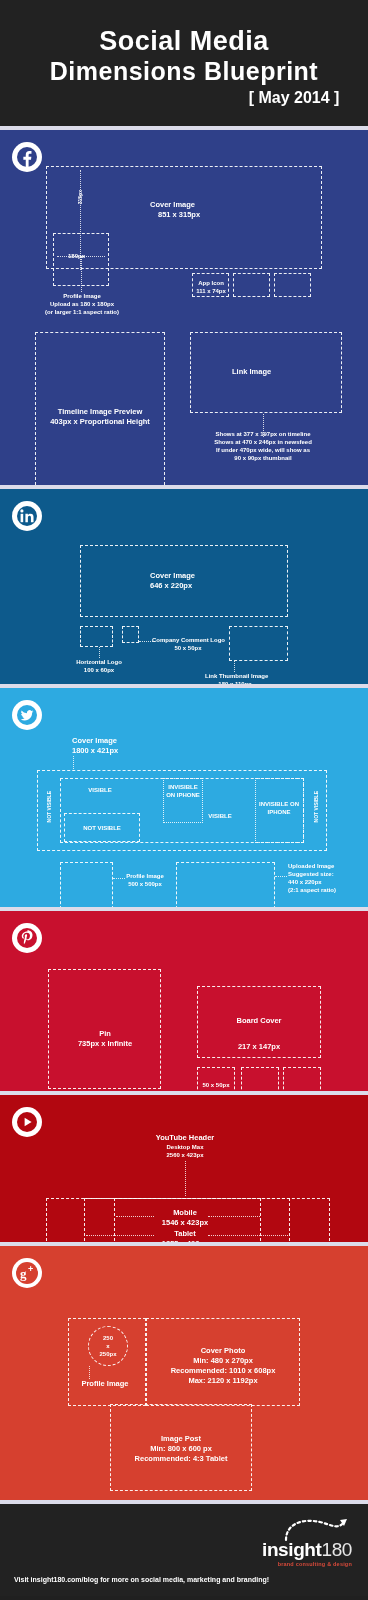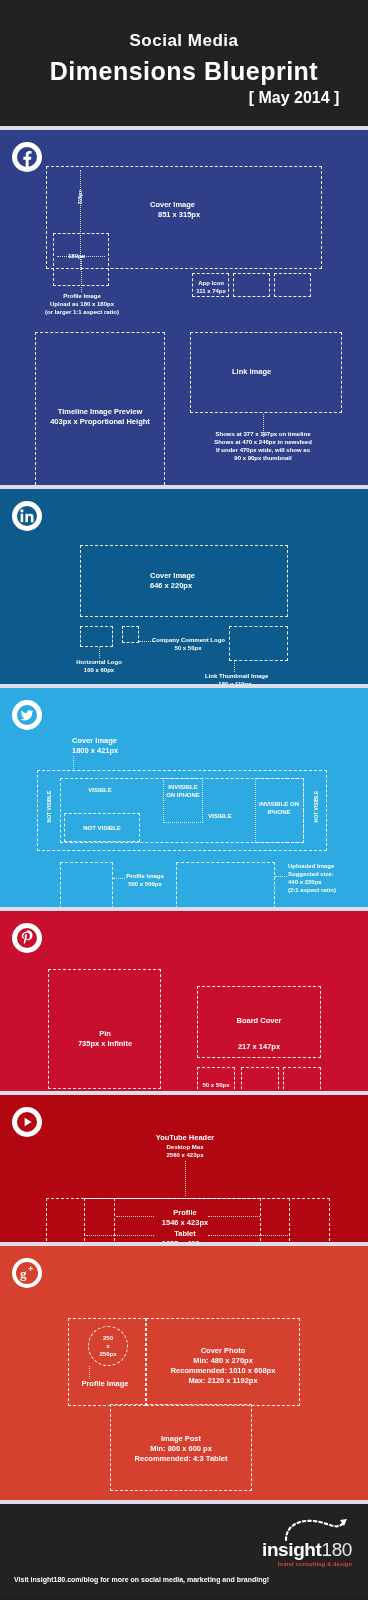--- a/index.html
+++ b/index.html
@@ -24,21 +24,21 @@
     height: 126px;
     background: #222222;
     display: flex;
     flex-direction: column;
     align-items: center;
     justify-content: center;
     padding-top: 6px;
   }
   .title-l1 {
     color: #ffffff;
-    font-size: 17px;
+    font-size: 27px;
     font-weight: bold;
     letter-spacing: 0.5px;
     line-height: 30px;
   }
   .title-l2 {
     color: #ffffff;
     font-size: 25px;
     font-weight: bold;
     letter-spacing: 0.5px;
     line-height: 30px;
@@ -323,21 +323,21 @@
     <div class="lbl" style="left:145px; top:48px; width:80px;">Desktop Max</div>
     <div class="lbl" style="left:145px; top:56px; width:80px;">2560 x 423px</div>
     <div class="dline-v" style="left:185px; top:66px; height:35px;"></div>
 
     <div class="dbox" style="left:46px; top:103px; width:284px; height:48px;"></div>
 
     <div class="dbox" style="left:84px; top:103px; width:206px; height:48px;"></div>
 
     <div class="dbox" style="left:114px; top:103px; width:147px; height:48px;"></div>
 
-    <div class="lbl big" style="left:155px; top:113px; width:60px;">Profile</div>
+    <div class="lbl big" style="left:155px; top:113px; width:60px;">Mobile</div>
     <div class="lbl big" style="left:155px; top:123px; width:60px;">1546 x 423px</div>
     <div class="dline-h" style="left:116px; top:121px; width:38px;"></div>
     <div class="dline-h" style="left:208px; top:121px; width:52px;"></div>
 
     <div class="lbl big" style="left:155px; top:134px; width:60px;">Tablet</div>
     <div class="lbl big" style="left:155px; top:144px; width:60px;">1855 x 423px</div>
     <div class="dline-h" style="left:86px; top:140px; width:68px;"></div>
     <div class="dline-h" style="left:208px; top:140px; width:82px;"></div>
   </div>
   <div class="divider"></div>

